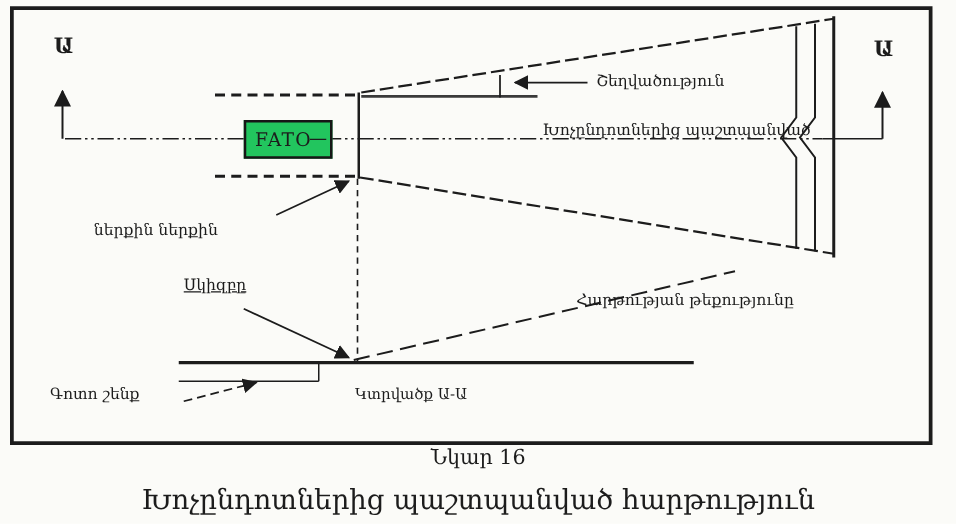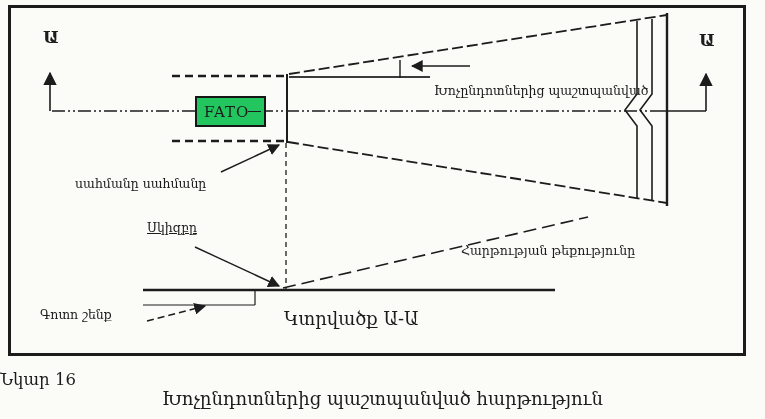--- a/index.html
+++ b/index.html
@@ -23,23 +23,23 @@
   .sz12{font-size:12.5px;}
   .axis-letter{font-size:17px;font-weight:bold;}
   .fato-box{
     position:absolute;left:195px;top:96px;width:71px;height:31px;
     border:2.5px solid #161616;box-sizing:border-box;background:#22c55e;
     display:flex;align-items:center;
   }
   .fato-text{font-size:15px;letter-spacing:1px;padding-left:7px;}
   .fato-dash{position:absolute;right:3px;top:13px;width:13px;border-top:1.6px solid #1c1c1c;}
   .centerline-label{font-size:12.5px;}
-  .section-title{font-size:18px;}
-  .caption1{position:absolute;left:0;top:370px;width:765px;text-align:left;font-size:16.5px;}
-  .caption2{position:absolute;left:0;top:388px;width:765px;text-align:center;font-size:18px;}
+  .section-title{font-size:12px;}
+  .caption1{position:absolute;left:0;top:356px;width:765px;text-align:center;font-size:16.5px;}
+  .caption2{position:absolute;left:0;top:388px;width:765px;text-align:center;font-size:22px;}
 </style>
 </head>
 <body>
 
 <div class="page">
 
   <div class="frame"></div>
 
   <svg class="lines" viewBox="0 0 765 419">
     <defs>
@@ -85,28 +85,29 @@
   </svg>
 
   <div class="fato-box">
     <span class="fato-text">FATO</span>
     <span class="fato-dash"></span>
   </div>
 
   <div class="lbl axis-letter" style="left:43px;top:27px;">Ա</div>
   <div class="lbl axis-letter" style="left:699px;top:30px;">Ա</div>
 
+  <div class="lbl sz12" style="left:477px;top:57px;">Շեղվածություն</div>
 
-  <div class="lbl centerline-label" style="left:434px;top:83px;text-align:center;">Խոչընդոտներից պաշտպանված</div>
+  <div class="lbl centerline-label" style="left:434px;top:96px;text-align:center;">Խոչընդոտներից պաշտպանված</div>
 
-  <div class="lbl sz12" style="left:75px;top:176px;">սահմանը սահմանը</div>
+  <div class="lbl sz12" style="left:75px;top:176px;">ներքին ներքին</div>
 
   <div class="lbl sz12" style="left:147px;top:220px;text-decoration:underline;">Սկիզբը</div>
 
-  <div class="lbl sz12" style="left:461px;top:243px;">Հարթության թեքությունը</div>
+  <div class="lbl sz12" style="left:461px;top:232px;">Հարթության թեքությունը</div>
 
   <div class="lbl sz12" style="left:40px;top:307px;">Գոտո շենք</div>
 
   <div class="lbl section-title" style="left:284px;top:308px;">Կտրվածք Ա-Ա</div>
 
   <div class="caption1">Նկար 16</div>
   <div class="caption2">Խոչընդոտներից պաշտպանված հարթություն</div>
 
 </div>
 

